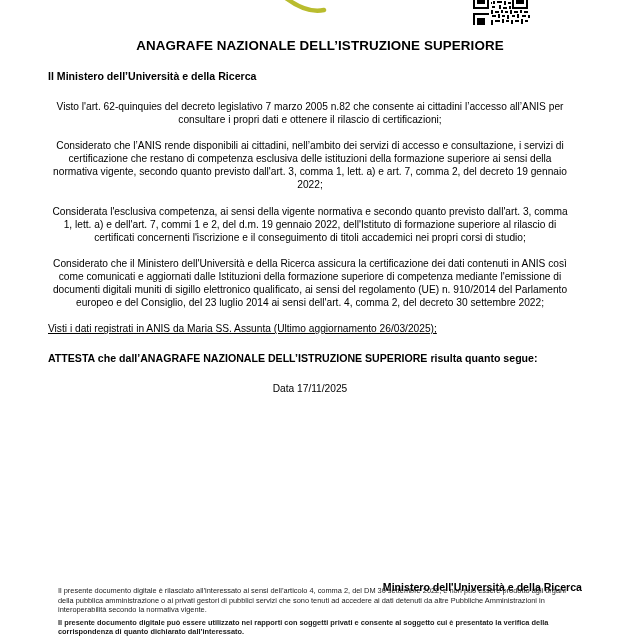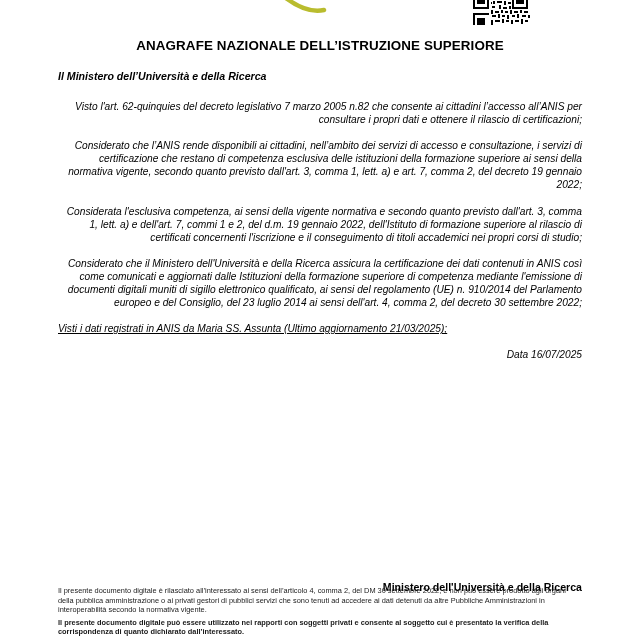--- a/index.html
+++ b/index.html
@@ -59,36 +59,35 @@
     text-align: center;
     font-size: 13.4px;
     font-weight: bold;
     letter-spacing: 0.1px;
   }
 
   
   .content {
     position: absolute;
     top: 70px;
-    left: 58px;
+    left: 48px;
     width: 524px;
-    font-style: italic;
   }
 
   .subtitle {
     font-size: 10.6px;
     font-weight: bold;
     margin: 0 0 18px 0;
   }
 
   p.para {
     font-size: 10.2px;
     line-height: 13.1px;
     margin: 0 0 13px 0;
-    text-align: right;
+    text-align: center;
   }
 
   p.para-underline {
     font-size: 10.2px;
     line-height: 13.1px;
     margin: 0 0 13px 0;
     text-decoration: underline;
   }
 
   p.attesta {
@@ -207,26 +206,27 @@
 
   <div class="content">
 
     <div class="subtitle">Il Ministero dell’Università e della Ricerca</div>
 
     <p class="para">Visto l'art. 62-quinquies del decreto legislativo 7 marzo 2005 n.82 che consente ai cittadini l’accesso all’ANIS per consultare i propri dati e ottenere il rilascio di certificazioni;</p>
     <p class="para">Considerato che l’ANIS rende disponibili ai cittadini, nell’ambito dei servizi di accesso e consultazione, i servizi di certificazione che restano di competenza esclusiva delle istituzioni della formazione superiore ai sensi della normativa vigente, secondo quanto previsto dall'art. 3, comma 1, lett. a) e art. 7, comma 2, del decreto 19 gennaio 2022;</p>
     <p class="para">Considerata l'esclusiva competenza, ai sensi della vigente normativa e secondo quanto previsto dall'art. 3, comma 1, lett. a) e dell'art. 7, commi 1 e 2, del d.m. 19 gennaio 2022, dell'Istituto di formazione superiore al rilascio di certificati concernenti l'iscrizione e il conseguimento di titoli accademici nei propri corsi di studio;</p>
     <p class="para">Considerato che il Ministero dell'Università e della Ricerca assicura la certificazione dei dati contenuti in ANIS così come comunicati e aggiornati dalle Istituzioni della formazione superiore di competenza mediante l'emissione di documenti digitali muniti di sigillo elettronico qualificato, ai sensi del regolamento (UE) n. 910/2014 del Parlamento europeo e del Consiglio, del 23 luglio 2014 ai sensi dell'art. 4, comma 2, del decreto 30 settembre 2022;</p>
 
-    <p class="para-underline spacer-top">Visti i dati registrati in ANIS da Maria SS. Assunta (Ultimo aggiornamento 21/03/2025);</p>
-
-
-
-
-    <p class="para">Data 16/07/2025</p>
+    <p class="para-underline spacer-top">Visti i dati registrati in ANIS da Maria SS. Assunta (Ultimo aggiornamento 26/03/2025);</p>
+
+    <p class="attesta">ATTESTA che dall’ANAGRAFE NAZIONALE DELL’ISTRUZIONE SUPERIORE risulta quanto segue:</p>
+
+
+
+    <p class="para">Data 17/11/2025</p>
   </div>
 
   <div class="signature">Ministero dell'Università e della Ricerca</div>
 
   <div class="footer">
     <p>Il presente documento digitale è rilasciato all’interessato ai sensi dell’articolo 4, comma 2, del DM 30 settembre 2022, e non può essere prodotto agli organi della pubblica amministrazione o ai privati gestori di pubblici servizi che sono tenuti ad accedere ai dati detenuti da altre Pubbliche Amministrazioni in interoperabilità secondo la normativa vigente.</p>
     <p>Il presente documento digitale può essere utilizzato nei rapporti con soggetti privati e consente al soggetto cui è presentato la verifica della corrispondenza di quanto dichiarato dall’interessato.</p>
   </div>
 
 </div>

